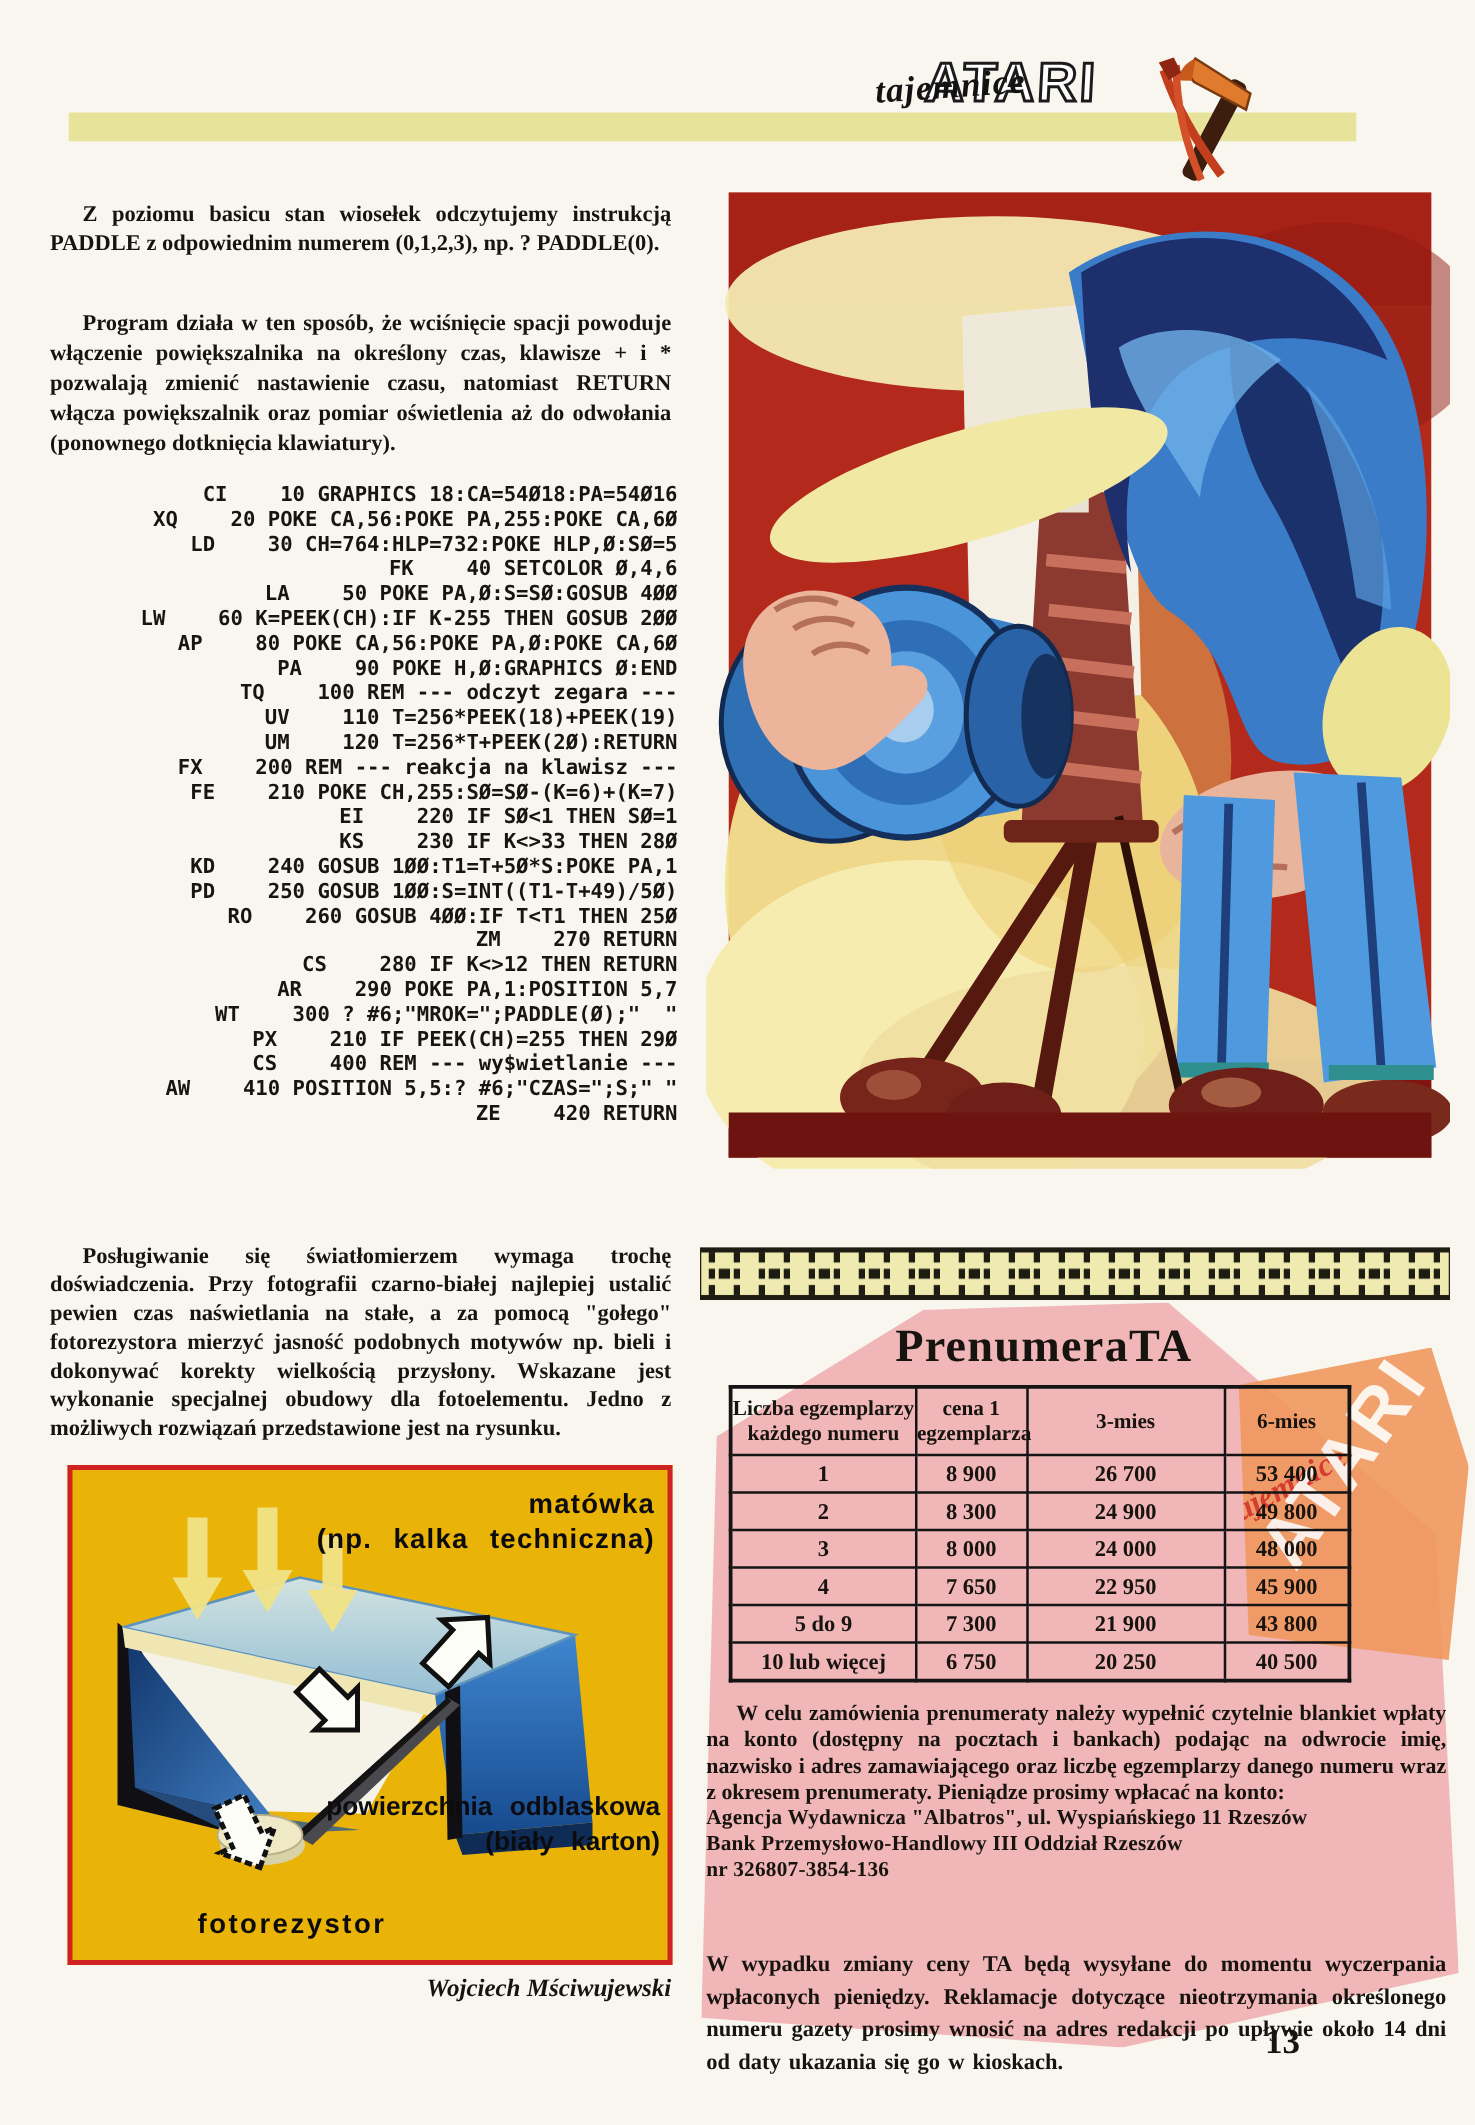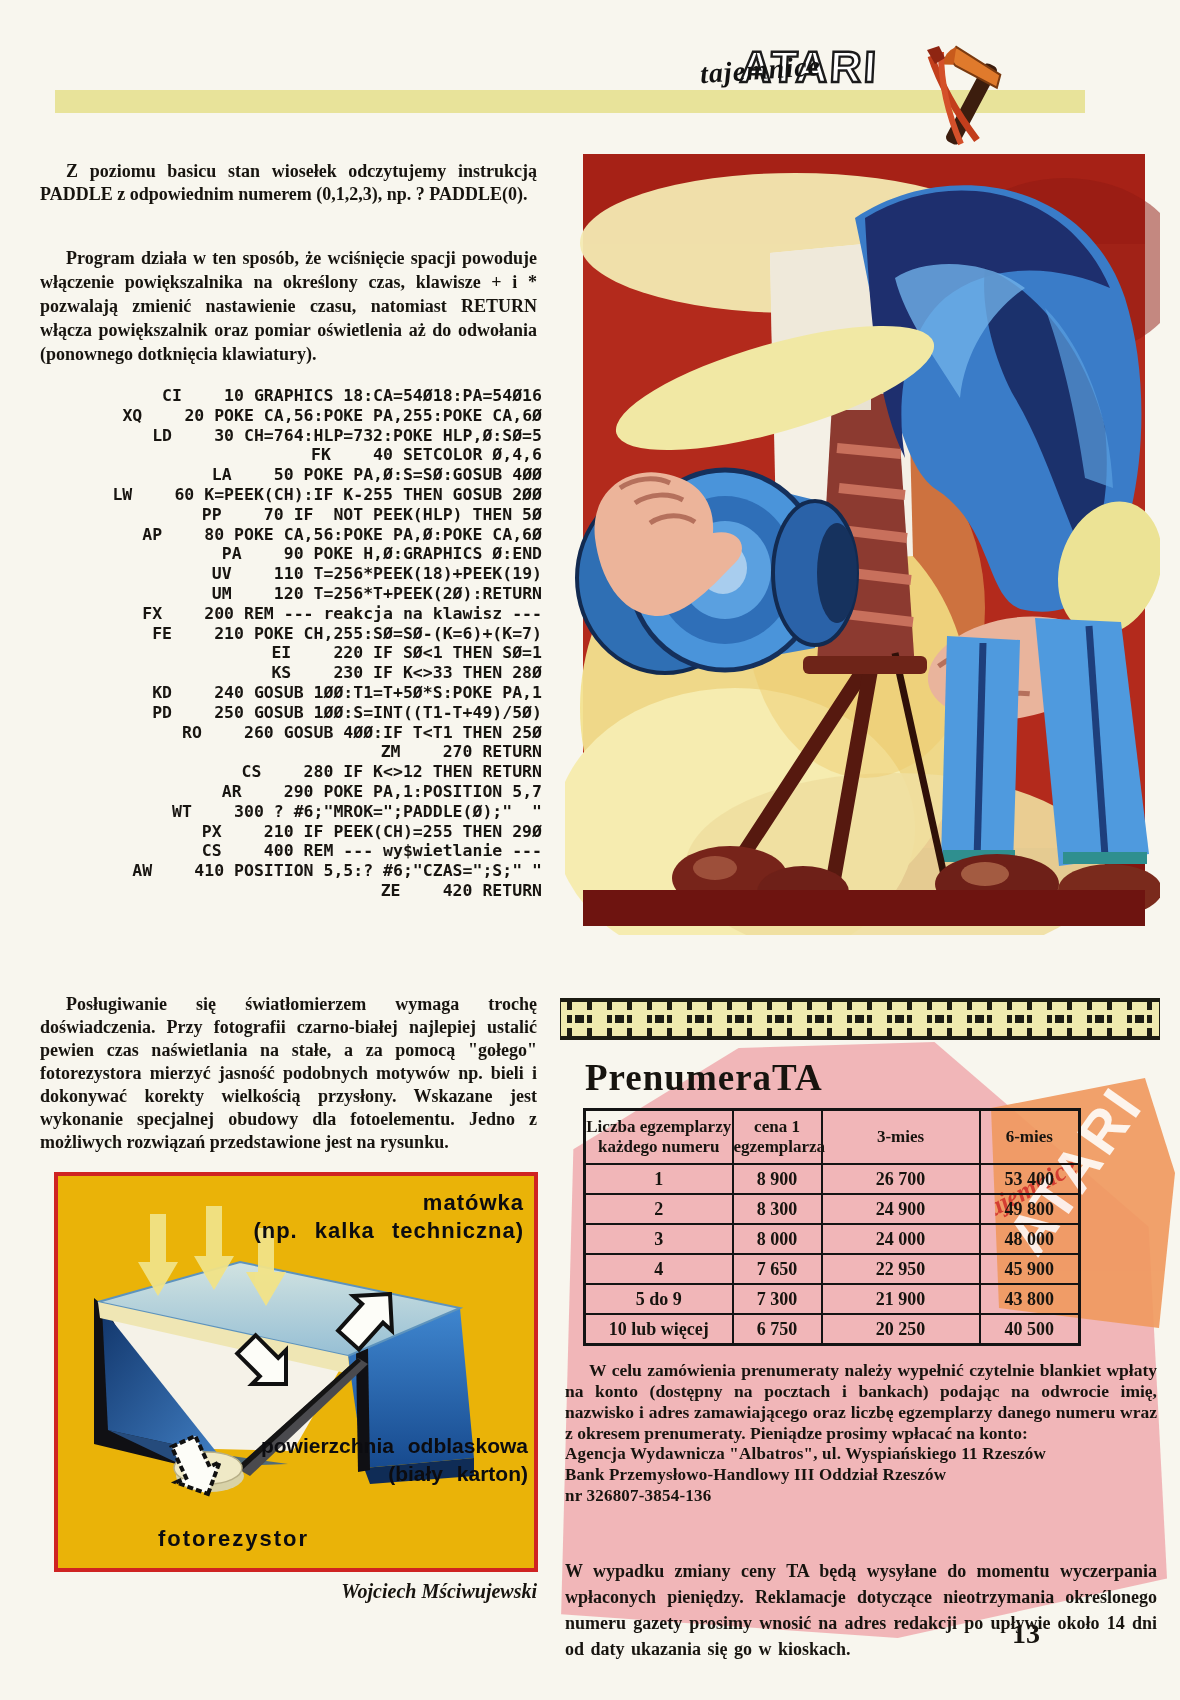--- a/index.html
+++ b/index.html
@@ -43,21 +43,21 @@
   .illo{position:absolute;left:565px;top:148px;}
   .weave{position:absolute;left:560px;top:998px;}
   .pink-bg{position:absolute;left:555px;top:1042px;width:612px;height:596px;background:#efa6aa;opacity:.8;
     clip-path:polygon(30% 1%,62% 0%,97% 31%,100% 90%,56% 100%,1% 96%,3% 18%);}
   .stamp{position:absolute;left:975px;top:1078px;width:200px;height:250px;overflow:hidden;
     clip-path:polygon(8% 12%,85% 0%,100% 38%,92% 100%,12% 92%);background:#f09a60;opacity:.92;}
   .stamp-word{position:absolute;left:18px;top:150px;font-family:"Liberation Sans",sans-serif;font-weight:800;
     font-size:58px;color:#fdf4ec;transform:rotate(-55deg);transform-origin:left top;letter-spacing:4px;}
   .stamp-script{position:absolute;left:2px;top:96px;font-style:italic;font-weight:bold;font-size:26px;color:#d23326;
     transform:rotate(-28deg);}
-  .sub-title{position:absolute;left:585px;top:1056px;width:500px;font-weight:bold;
+  .sub-title{position:absolute;left:585px;top:1056px;width:500px;text-align:center;font-weight:bold;
     font-size:37px;letter-spacing:1px;}
   .sub-table{position:absolute;left:583px;top:1108px;width:495px;border-collapse:collapse;table-layout:fixed;
     font-weight:bold;}
   .sub-table th,.sub-table td{border:2.5px solid #141414;text-align:center;vertical-align:middle;padding:0;}
   .sub-table th{font-size:17px;line-height:20px;white-space:pre-line;height:52px;font-weight:bold;}
   .sub-table td{font-size:18px;height:28px;}
   .sub-table{border:3px solid #141414;}
   .rp{position:absolute;left:565px;width:592px;text-align:justify;font-weight:bold;}
   .rp1{top:1342px;font-size:17.5px;line-height:21px;}
   .addr{position:absolute;left:565px;top:1443px;width:592px;font-weight:bold;font-size:17px;line-height:21px;
@@ -92,23 +92,23 @@
   <p class="lp p1"><span class="ind"></span><span>Z poziomu basicu stan wiosełek odczytujemy instrukcją PADDLE z odpowiednim numerem (0,1,2,3), np. ? PADDLE(0).</span></p>
   <p class="lp p2"><span class="ind"></span><span>Program działa w ten sposób, że wciśnięcie spacji powoduje włączenie powiększalnika na określony czas, klawisze + i * pozwalają zmienić nastawienie czasu, natomiast RETURN włącza powiększalnik oraz pomiar oświetlenia aż do odwołania (ponownego dotknięcia klawiatury).</span></p>
 
   <div class="listing">
       <div class="code-line"><span class="chk">CI</span><span>10 GRAPHICS 18:CA=54Ø18:PA=54Ø16</span></div>
       <div class="code-line"><span class="chk">XQ</span><span>20 POKE CA,56:POKE PA,255:POKE CA,6Ø</span></div>
       <div class="code-line"><span class="chk">LD</span><span>30 CH=764:HLP=732:POKE HLP,Ø:SØ=5</span></div>
       <div class="code-line"><span class="chk">FK</span><span>40 SETCOLOR Ø,4,6</span></div>
       <div class="code-line"><span class="chk">LA</span><span>50 POKE PA,Ø:S=SØ:GOSUB 4ØØ</span></div>
       <div class="code-line"><span class="chk">LW</span><span>60 K=PEEK(CH):IF K-255 THEN GOSUB 2ØØ</span></div>
-      <div class="code-line"><span class="chk">PP</span><span>70 IF  NOT PEEK(HLP) THEN 5Ø</span></div>
       <div class="code-line"><span class="chk">AP</span><span>80 POKE CA,56:POKE PA,Ø:POKE CA,6Ø</span></div>
       <div class="code-line"><span class="chk">PA</span><span>90 POKE H,Ø:GRAPHICS Ø:END</span></div>
+      <div class="code-line"><span class="chk">TQ</span><span>100 REM --- odczyt zegara ---</span></div>
       <div class="code-line"><span class="chk">UV</span><span>110 T=256*PEEK(18)+PEEK(19)</span></div>
       <div class="code-line"><span class="chk">UM</span><span>120 T=256*T+PEEK(2Ø):RETURN</span></div>
       <div class="code-line"><span class="chk">FX</span><span>200 REM --- reakcja na klawisz ---</span></div>
       <div class="code-line"><span class="chk">FE</span><span>210 POKE CH,255:SØ=SØ-(K=6)+(K=7)</span></div>
       <div class="code-line"><span class="chk">EI</span><span>220 IF SØ&lt;1 THEN SØ=1</span></div>
       <div class="code-line"><span class="chk">KS</span><span>230 IF K&lt;&gt;33 THEN 28Ø</span></div>
       <div class="code-line"><span class="chk">KD</span><span>240 GOSUB 1ØØ:T1=T+5Ø*S:POKE PA,1</span></div>
       <div class="code-line"><span class="chk">PD</span><span>250 GOSUB 1ØØ:S=INT((T1-T+49)/5Ø)</span></div>
       <div class="code-line"><span class="chk">RO</span><span>260 GOSUB 4ØØ:IF T&lt;T1 THEN 25Ø</span></div>
       <div class="code-line"><span class="chk">ZM</span><span>270 RETURN</span></div>

